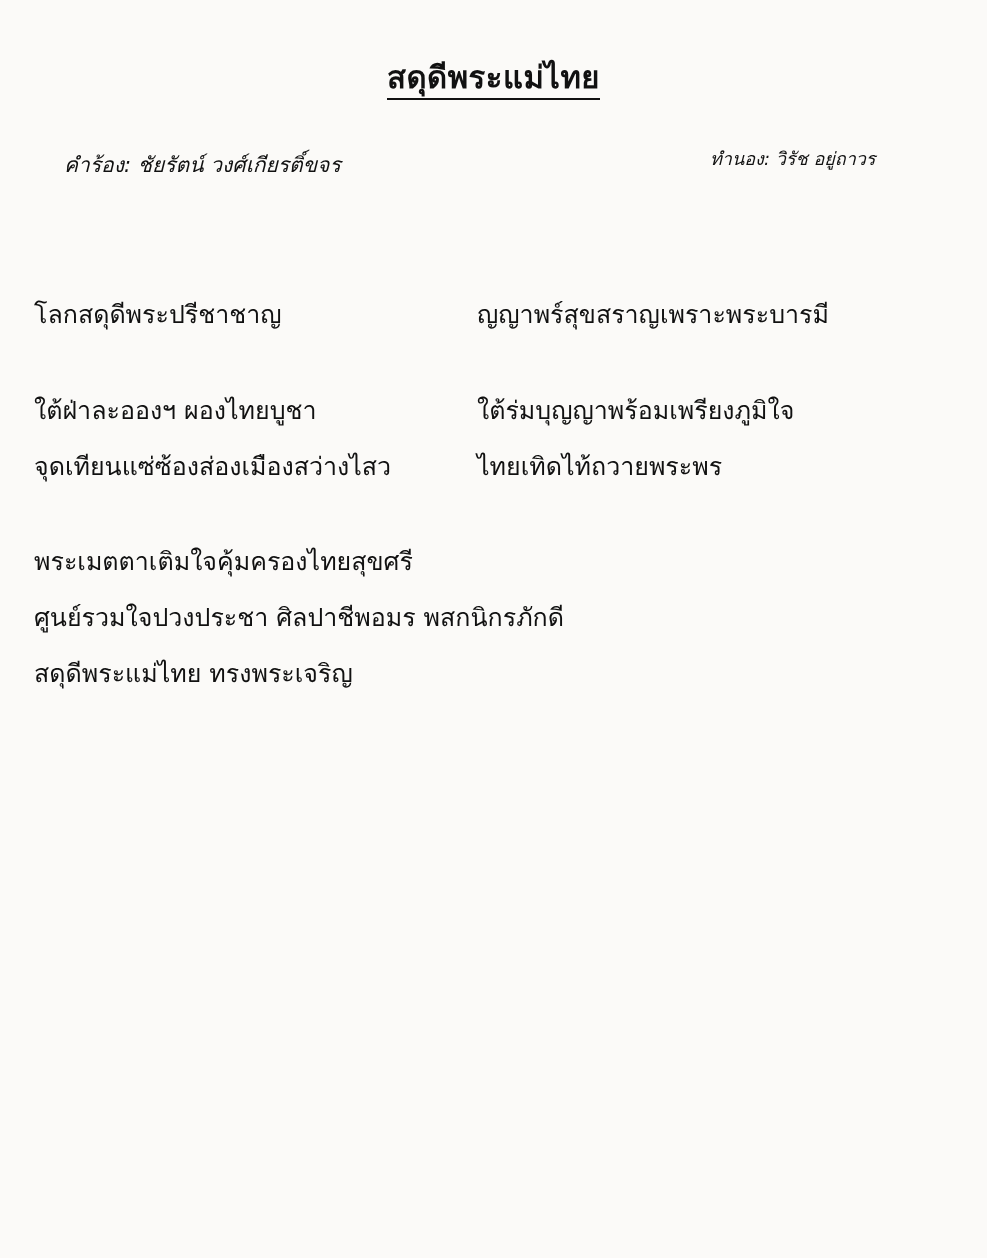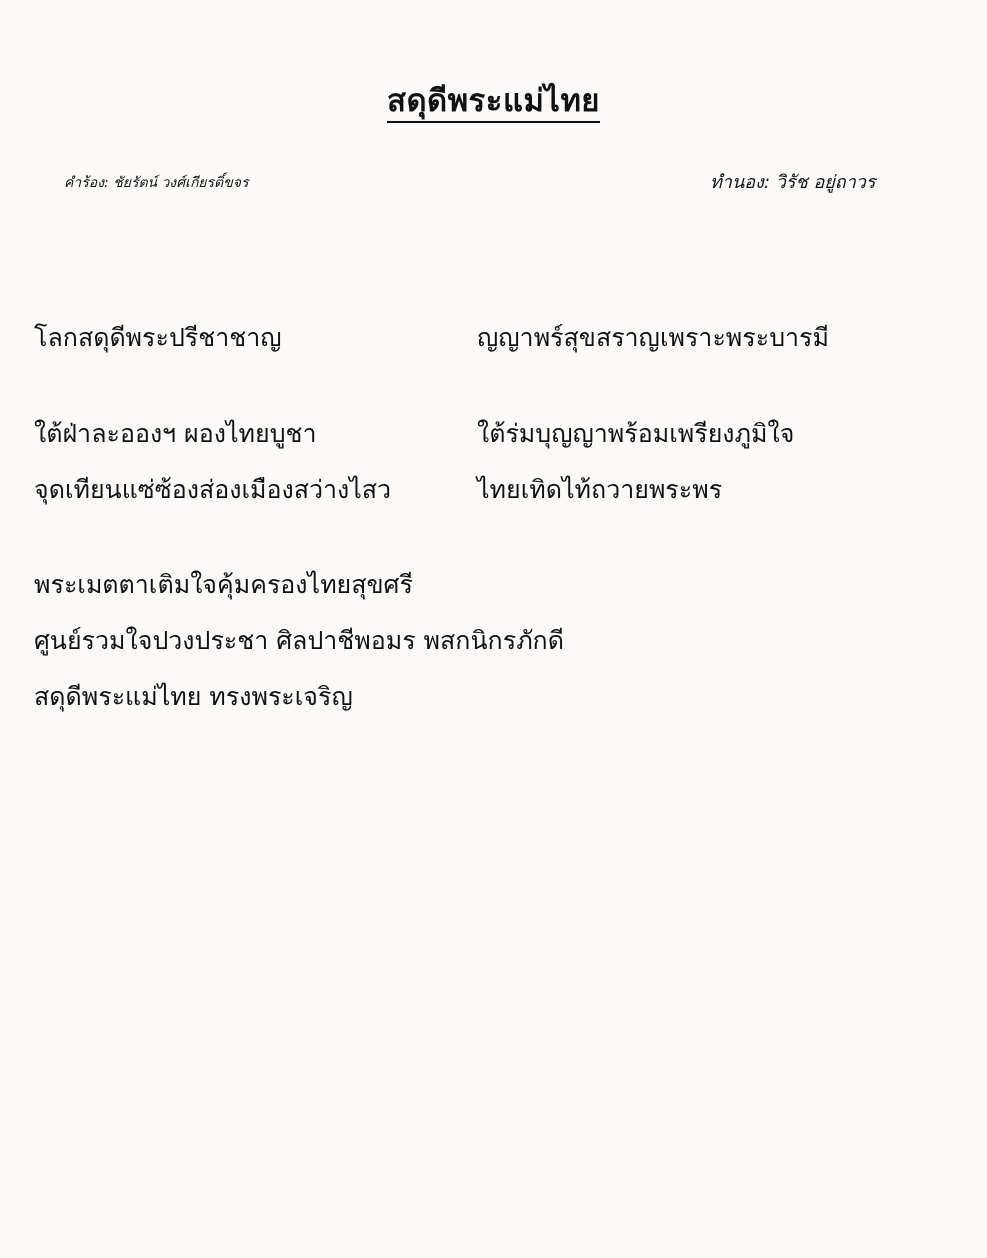--- a/index.html
+++ b/index.html
@@ -20,35 +20,35 @@
     width: 987px;
     height: 1258px;
     box-sizing: border-box;
   }
   .title {
     text-align: center;
     font-size: 31px;
     font-weight: bold;
     letter-spacing: 0.5px;
     margin: 0;
-    padding-top: 82px;
+    padding-top: 59px;
     line-height: 1.2;
   }
   .title span {
     border-bottom: 2px solid #111;
     padding-bottom: 3px;
   }
   .credits {
     position: relative;
     margin-top: 52px;
     height: 40px;
   }
   .credit {
     position: absolute;
-    font-size: 14px;
+    font-size: 21px;
     font-style: italic;
     white-space: nowrap;
   }
   .credit .lbl {
     font-style: italic;
   }
   .credit .nm {
     font-style: italic;
   }
   .credit-left {

